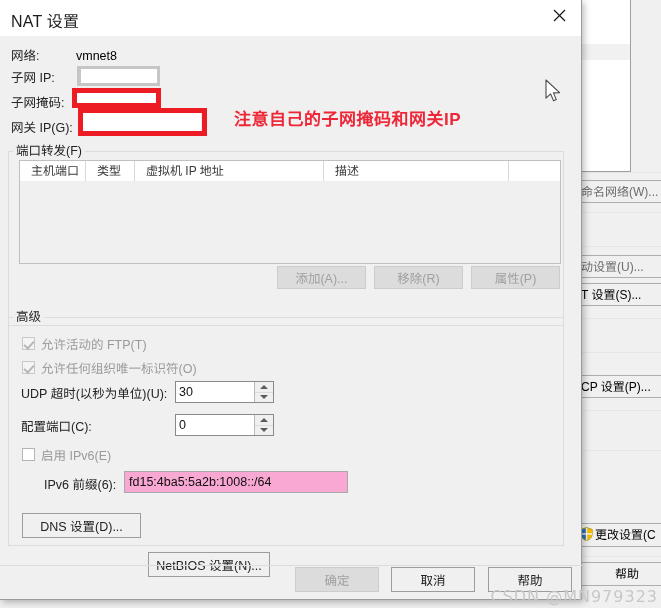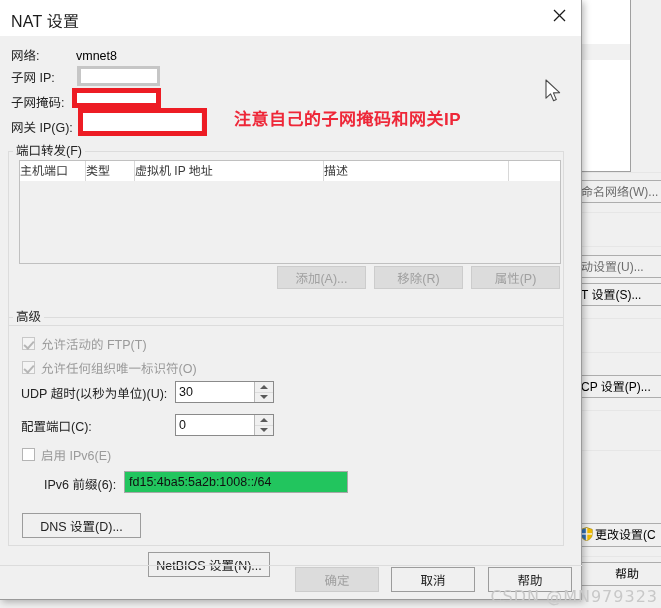--- a/index.html
+++ b/index.html
@@ -202,21 +202,21 @@
     background: #ffffff;
     border-bottom: 1px solid #d4d4d4;
   }
   .th {
     position: absolute;
     top: 0;
     height: 20px;
     line-height: 20px;
     font-size: 12px;
     color: #3a3a3a;
-    padding-left: 0;
+    padding-left: 11px;
     box-sizing: border-box;
     border-right: 1px solid #d8d8d8;
     white-space: nowrap;
     overflow: hidden;
   }
   .tbody {
     position: absolute;
     left: 0; top: 20px; right: 0; bottom: 0;
     background: #f0f0f0;
   }
@@ -322,21 +322,21 @@
     border-left: 4px solid transparent;
     border-right: 4px solid transparent;
     border-top: 4px solid #5a5a5a;
   }
 
   .text-input {
     position: absolute;
     height: 22px;
     border: 1px solid #a8a8a8;
     box-sizing: border-box;
-    background: #22c55e;
+    background: #f9a8d4;
     font-size: 12.5px;
     color: #101010;
     line-height: 20px;
     padding-left: 4px;
     white-space: nowrap;
     overflow: hidden;
   }
 
   
   .footer-sep {

